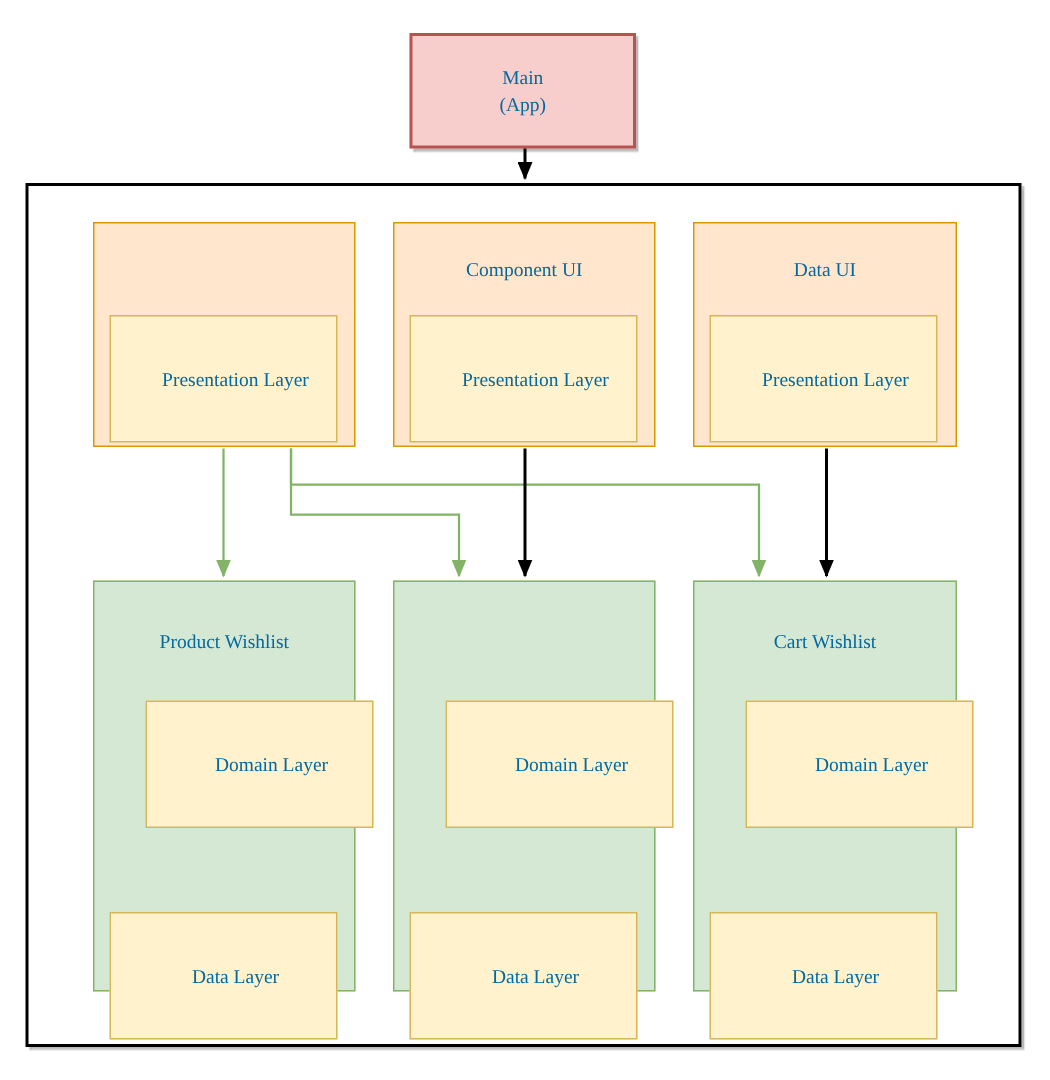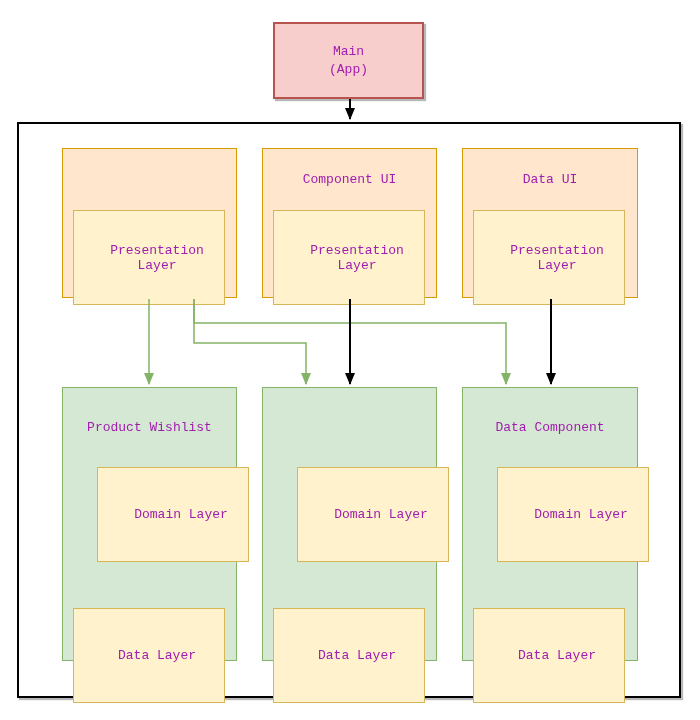--- a/index.html
+++ b/index.html
@@ -5,23 +5,23 @@
   html, body {
     margin: 0;
     padding: 0;
     background: #ffffff;
   }
   .canvas {
     position: relative;
     width: 700px;
     height: 720px;
     background: var(--canvas-bg, #ffffff);
-    font-family: Liberation Mono, monospace;
+    font-family: Liberation Serif, serif;
     font-size: 13px;
-    color: #a21caf;
+    color: #0369a1;
     overflow: hidden;
     border-radius: 13px;
   }
   .node, .container-box, .layer-box {
     position: absolute;
     box-sizing: border-box;
   }
   .container-box {
     left: 17px;
     top: 122px;
@@ -68,21 +68,21 @@
     display: flex;
     align-items: center;
     justify-content: center;
     text-align: center;
   }
   .ui-node .node-title { height: 61px; }
   .component-node .node-title { height: 79px; }
   .layer-box {
     left: 10px;
     width: 152px;
-    height: 95px;
+    height: 85px;
     background: var(--layer-fill, #fff2cc);
     border: 1.5px solid var(--layer-stroke, #d6b656);
     display: flex;
     align-items: center;
     justify-content: center;
     text-align: center;
     padding-left: 16px;
   }
   .layer-presentation { top: 61px; }
   .layer-domain { top: 79px; margin-left: 24px; }
@@ -132,21 +132,21 @@
     <div class="layer-box layer-domain">Domain Layer</div>
     <div class="layer-box layer-data">Data Layer</div>
   </div>
 
   <div class="node component-node" style="left:262px">
     <div class="layer-box layer-domain">Domain Layer</div>
     <div class="layer-box layer-data">Data Layer</div>
   </div>
 
   <div class="node component-node" style="left:462px;width:176px">
-    <div class="node-title">Data Component</div>
+    <div class="node-title">Cart Wishlist</div>
     <div class="layer-box layer-domain">Domain Layer</div>
     <div class="layer-box layer-data">Data Layer</div>
   </div>
 
   <svg class="edges" viewBox="0 0 700 720" xmlns="http://www.w3.org/2000/svg" aria-hidden="true">
     <defs>
       <marker id="arrow-black" markerUnits="userSpaceOnUse" markerWidth="12" markerHeight="10" refX="11" refY="5" orient="auto">
         <path class="head-black" d="M0 0 L12 5 L0 10 Z"></path>
       </marker>
       <marker id="arrow-green" markerUnits="userSpaceOnUse" markerWidth="12" markerHeight="10" refX="11" refY="5" orient="auto">

